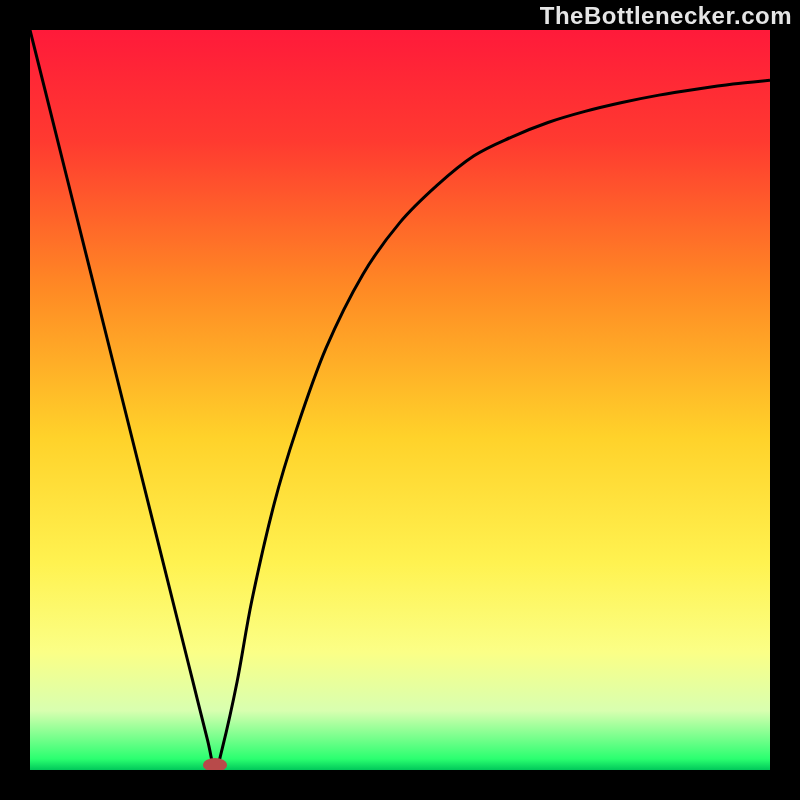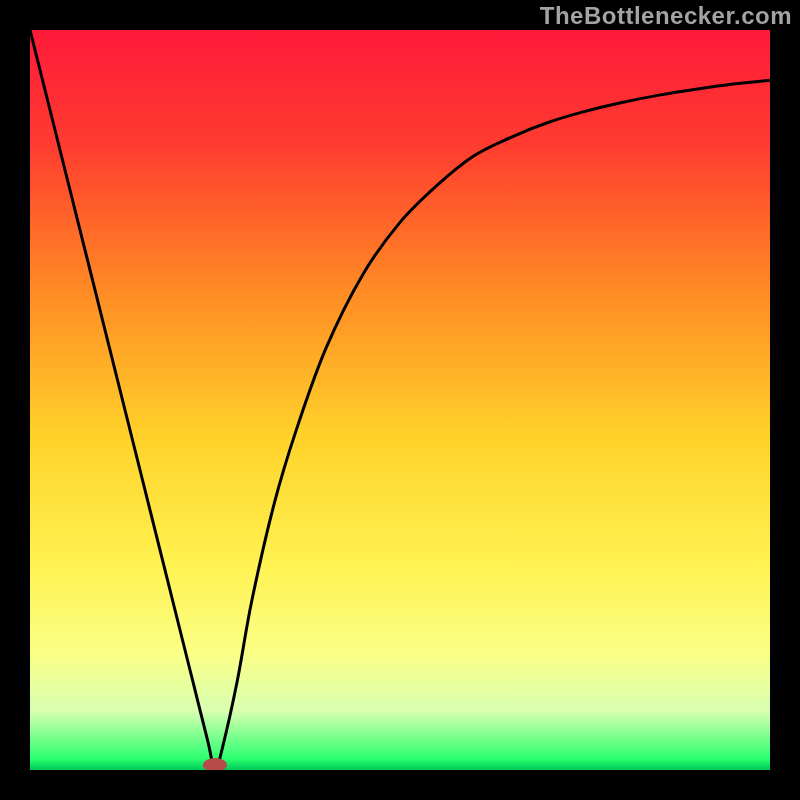--- a/index.html
+++ b/index.html
@@ -14,21 +14,21 @@
   .frame {
     position: relative;
     width: 800px;
     height: 800px;
     background: #000;
   }
   .watermark {
     position: absolute;
     top: 2px;
     right: 8px;
-    color: #a3a3a3;
+    color: #e5e5e5;
     font-size: 24px;
     font-weight: bold;
     letter-spacing: 0.5px;
     z-index: 10;
     pointer-events: none;
   }
   .plot-outer {
     position: absolute;
     left: 30px;
     top: 30px;

